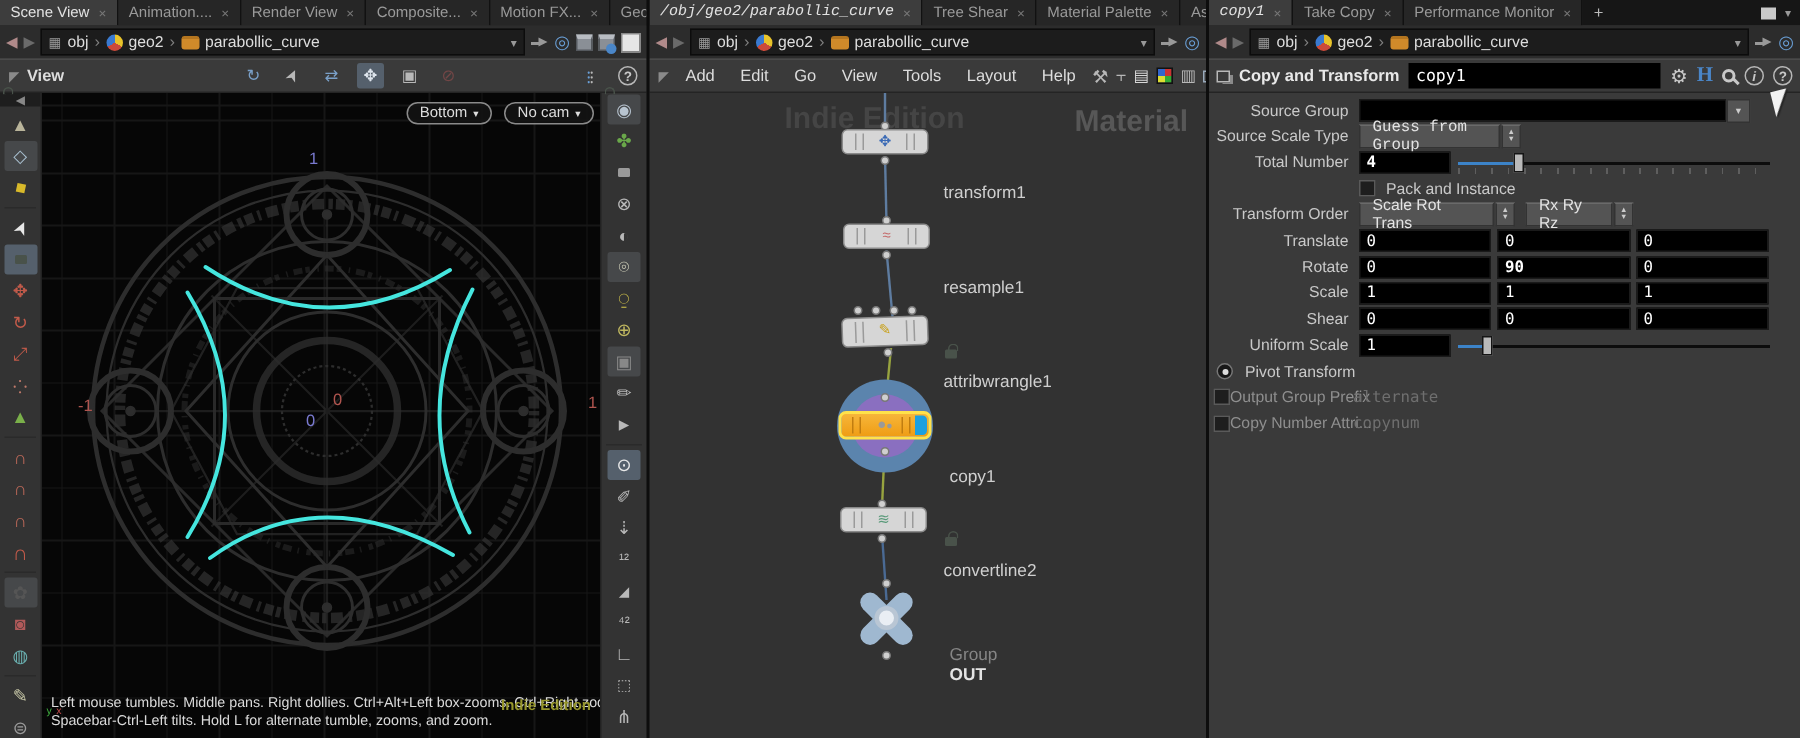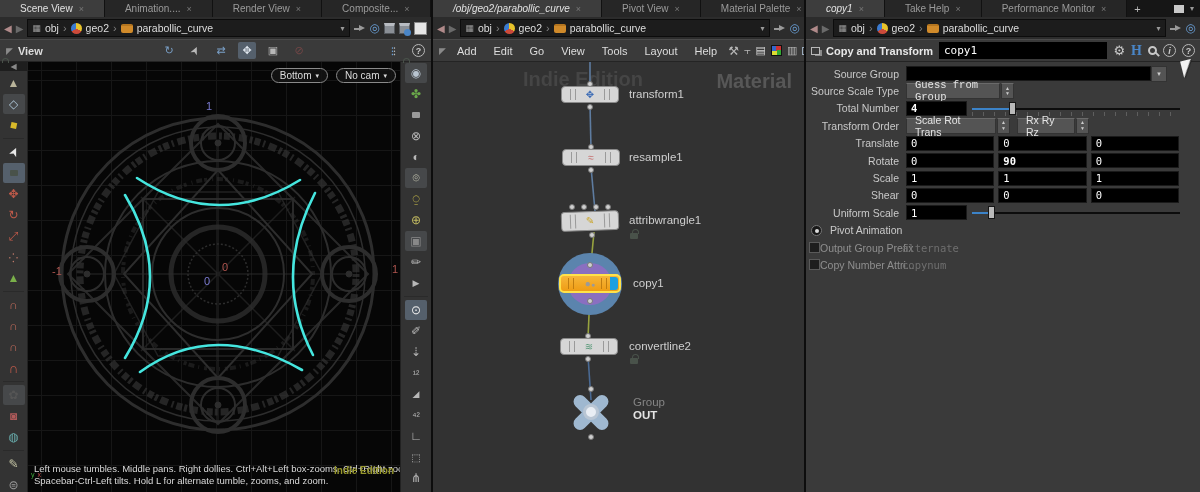--- a/index.html
+++ b/index.html
@@ -2,24 +2,24 @@
 <html><head>
 <meta charset="utf-8">
 <style>
   *{margin:0;padding:0;box-sizing:border-box;}
   html,body{background:#191919;}
   .app{position:relative;width:1200px;height:492px;background:#2b2b2b;font-family:"Liberation Sans",sans-serif;overflow:hidden;color:#ccc;}
   .pane{position:absolute;top:0;bottom:0;background:#3a3a3a;}
   .vsep{position:absolute;top:0;bottom:0;width:2px;background:#0d0d0d;z-index:30;}
   
   .tabbar{position:absolute;left:0;right:0;top:0;height:17px;background:#161616;display:flex;align-items:stretch;overflow:hidden;}
-  .tab{display:flex;align-items:center;padding:0 20px;background:#262626;border-right:1px solid #111;font-size:10px;color:#9a9a9a;white-space:nowrap;}
+  .tab{display:flex;align-items:center;padding:0 7px;background:#262626;border-right:1px solid #111;font-size:10px;color:#9a9a9a;white-space:nowrap;}
   .tab.active{background:#3d3d3d;color:#e2e2e2;}
   .tab .tx{margin-left:6px;color:#777;font-size:9px;}
-  .tab.italic .tlab{font-style:italic;}
+  .tab.italic .tlab{font-style:italic;font-family:Liberation Mono, monospace;}
   .plusbtn{display:flex;align-items:center;padding:0 7px;color:#bbb;font-size:11px;}
   .tspacer{flex:1;}
   .winbox{display:flex;align-items:center;gap:6px;padding:0 6px;}
   .sqico{width:10px;height:8px;background:#c9c9c9;display:inline-block;}
   .caret{color:#999;font-size:8px;}
   
   .pathbar{position:absolute;left:0;right:0;top:17px;height:22px;background:#2c2c2c;display:flex;align-items:center;padding:0 4px;gap:4px;}
   .navarr{font-size:10px;color:#b08a8a;}
   .navarr.dim{color:#6a6a6a;}
   .crumbfield{flex:1;display:flex;align-items:center;height:18px;background:#1c1c1c;border:1px solid #0c0c0c;padding:0 4px;gap:4px;min-width:0;overflow:hidden;}
@@ -65,21 +65,21 @@
   .collapse{display:block;text-align:center;color:#888;font-size:8px;background:#1e1e1e;margin-bottom:2px;}
   
   .netcanvas{position:absolute;left:0;right:0;top:62px;bottom:0;background:#323232;overflow:hidden;}
   .watermark{position:absolute;font-weight:bold;color:#454545;font-size:20px;}
   .ctxlabel{position:absolute;font-weight:bold;color:#575757;font-size:20px;}
   .node{position:absolute;width:58px;height:17px;background:#d6d6d6;border:1px solid #8a8a8a;border-radius:4px;display:flex;align-items:center;justify-content:center;}
   .node::before,.node::after{content:"";position:absolute;top:2px;bottom:2px;width:1px;background:#9a9a9a;}
   .node::before{left:8px;box-shadow:5px 0 0 #9a9a9a;}
   .node::after{right:8px;box-shadow:-5px 0 0 #9a9a9a;}
   .node .nico{font-size:10px;line-height:1;z-index:2;}
-  .nlabel{position:absolute;font-size:11.5px;color:#cfcfcf;white-space:nowrap;}
+  .nlabel{position:absolute;font-size:11.5px;color:#cfcfcf;white-space:nowrap;margin-top:35px;}
   .ndot{position:absolute;width:6px;height:6px;border-radius:50%;background:#cfcfcf;border:1px solid #777;}
   .locki{position:absolute;width:8px;height:6px;background:#49524a;border-radius:1px;}
   .locki::before{content:"";position:absolute;left:1.5px;top:-4px;width:5px;height:4px;border:1.5px solid #49524a;border-bottom:none;border-radius:4px 4px 0 0;}
   .halo-o{position:absolute;width:64px;height:62px;border-radius:50%;background:#5b84ad;}
   .halo-i{position:absolute;width:44px;height:42px;border-radius:50%;background:#8a6fc0;}
   .node.sel{background:linear-gradient(#f6b63a,#ef9c14);border:2px solid #ffe24a;width:62px;height:19px;border-radius:5px;}
   .node.sel::before{left:7px;background:#c07d10;box-shadow:5px 0 0 #c07d10;}
   .node.sel::after{right:12px;background:#c07d10;box-shadow:-5px 0 0 #c07d10;}
   .dflag{position:absolute;right:1px;top:1px;bottom:1px;width:8px;background:#1ba0e0;border-radius:0 3px 3px 0;}
   .xbar{position:absolute;width:44px;height:13px;background:#9fb8d0;border-radius:7px;}
@@ -308,21 +308,21 @@
 
   <div class="vsep" style="left:431px;"></div>
 
   <div class="pane" style="left:433px;width:371px;">
     <div class="tabbar">
       <div class="tab active italic">
           <span class="tlab">/obj/geo2/parabollic_curve</span>
           <span class="tx">×</span>
         </div>
       <div class="tab">
-          <span class="tlab">Pivot View</span>
+          <span class="tlab">Tree Shear</span>
           <span class="tx">×</span>
         </div>
       <div class="tab">
           <span class="tlab">Material Palette</span>
           <span class="tx">×</span>
         </div>
       <div class="tab">
           <span class="tlab">Asset Browser</span>
         </div>
 
@@ -446,21 +446,21 @@
 
   <div class="vsep" style="left:804px;"></div>
 
   <div class="pane" style="left:806px;width:394px;">
     <div class="tabbar">
       <div class="tab active italic">
           <span class="tlab">copy1</span>
           <span class="tx">×</span>
         </div>
       <div class="tab">
-          <span class="tlab">Take Help</span>
+          <span class="tlab">Take Copy</span>
           <span class="tx">×</span>
         </div>
       <div class="tab">
           <span class="tlab">Performance Monitor</span>
           <span class="tx">×</span>
         </div>
       <div class="plusbtn">+</div>
       <div class="tspacer"></div>
       <div class="winbox">
           <span class="sqico"></span>
@@ -523,20 +523,25 @@
         <span class="plabel">Total Number</span>
         <div class="pfield" style="width:61px;font-weight:bold;">4</div>
         <div class="slider">
           <div class="track"></div>
             <div class="fill" style="width:19%;"></div>
           <div class="ticks"></div>
           <div class="handle" style="left:calc(19% - 3px);"></div>
         </div>
       </div>
 
+      <div class="prow">
+        <span class="plabel"></span>
+        <span class="chk"></span>
+        <span style="font-size:10.5px;color:#c9c9c9;margin-left:7px;">Pack and Instance</span>
+      </div>
 
       <div class="prow">
         <span class="plabel">Transform Order</span>
         <div class="ddbtn" style="width:90px;">Scale Rot Trans</div>
         <div class="spin">
             <span>▲</span>
             <span>▼</span>
           </div>
         <div class="ddbtn" style="width:58px;margin-left:7px;">Rx Ry Rz</div>
         <div class="spin">
@@ -578,21 +583,21 @@
         <div class="pfield" style="width:61px;">1</div>
         <div class="slider">
           <div class="track"></div>
             <div class="fill" style="width:9%;"></div>
           <div class="handle" style="left:calc(9% - 3px);"></div>
         </div>
       </div>
 
       <div class="prow" style="padding-left:5px;">
         <span class="radio"></span>
-        <span style="font-size:10.5px;color:#c9c9c9;margin-left:8px;">Pivot Animation</span>
+        <span style="font-size:10.5px;color:#c9c9c9;margin-left:8px;">Pivot Transform</span>
       </div>
 
       <div class="prow" style="padding-left:3px;">
         <span class="chk"></span>
         <span class="plabel dis" style="width:82px;">Output Group Prefix</span>
         <span class="ghostval">alternate</span>
       </div>
 
       <div class="prow" style="padding-left:3px;">
         <span class="chk"></span>

